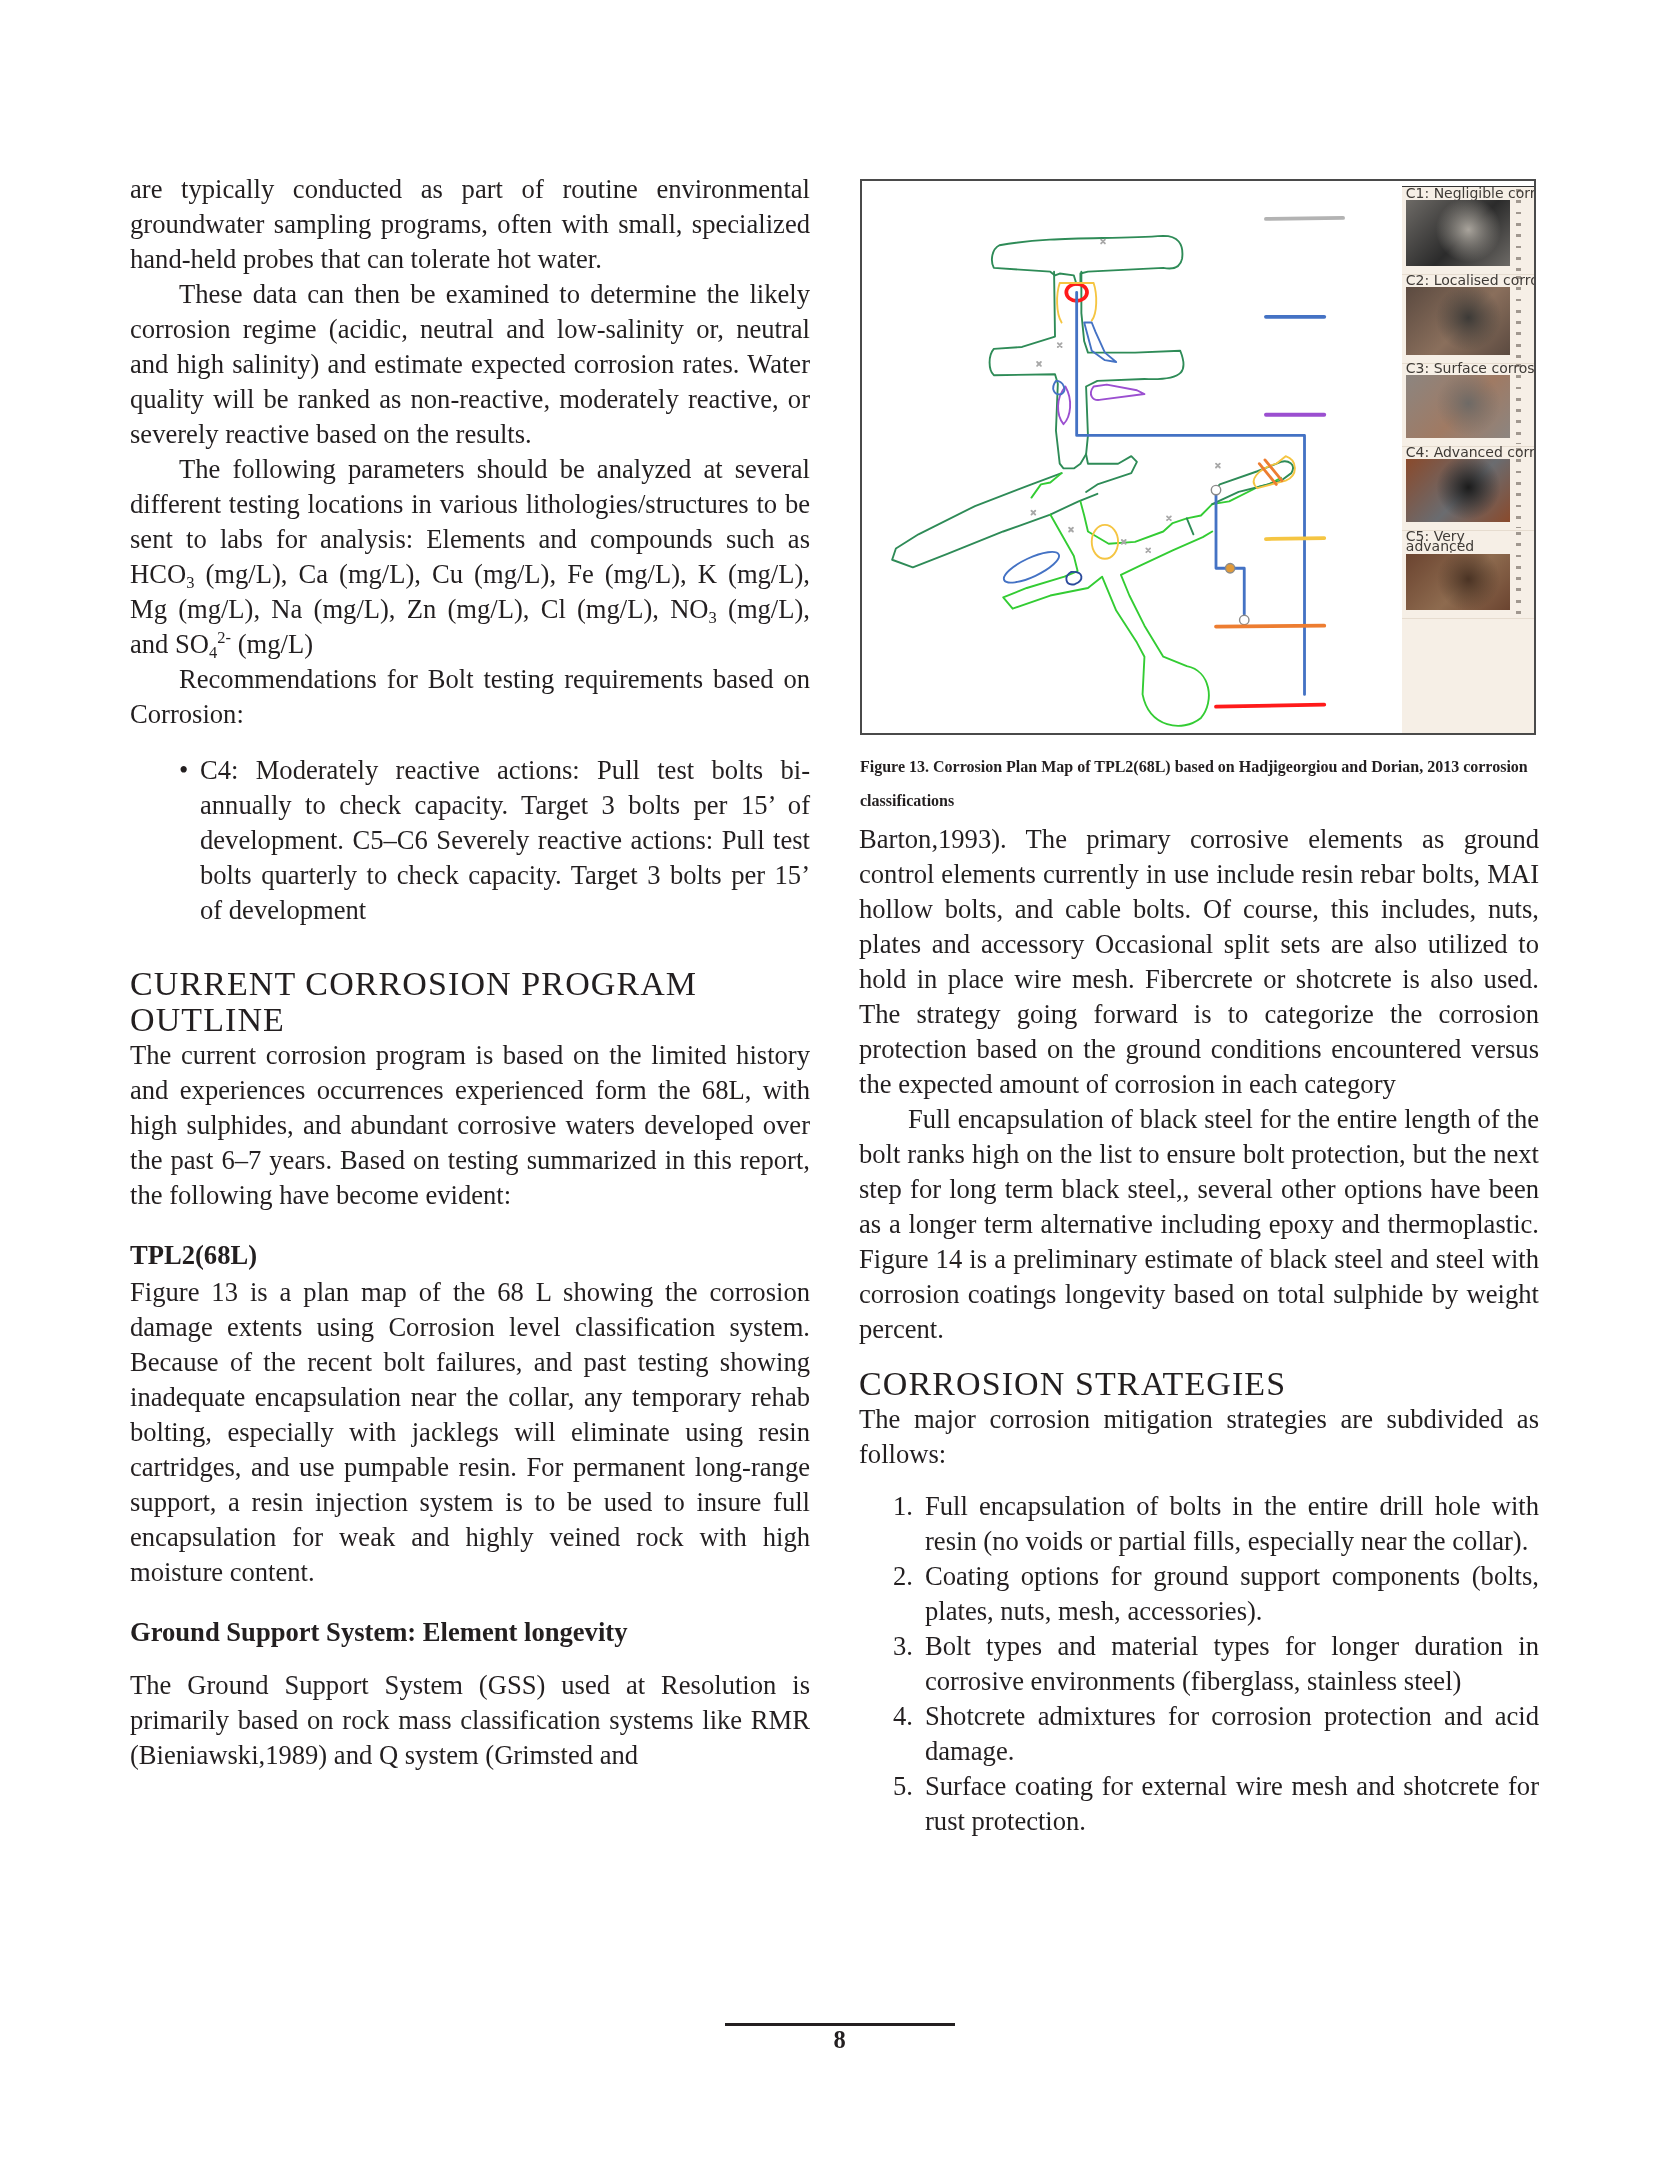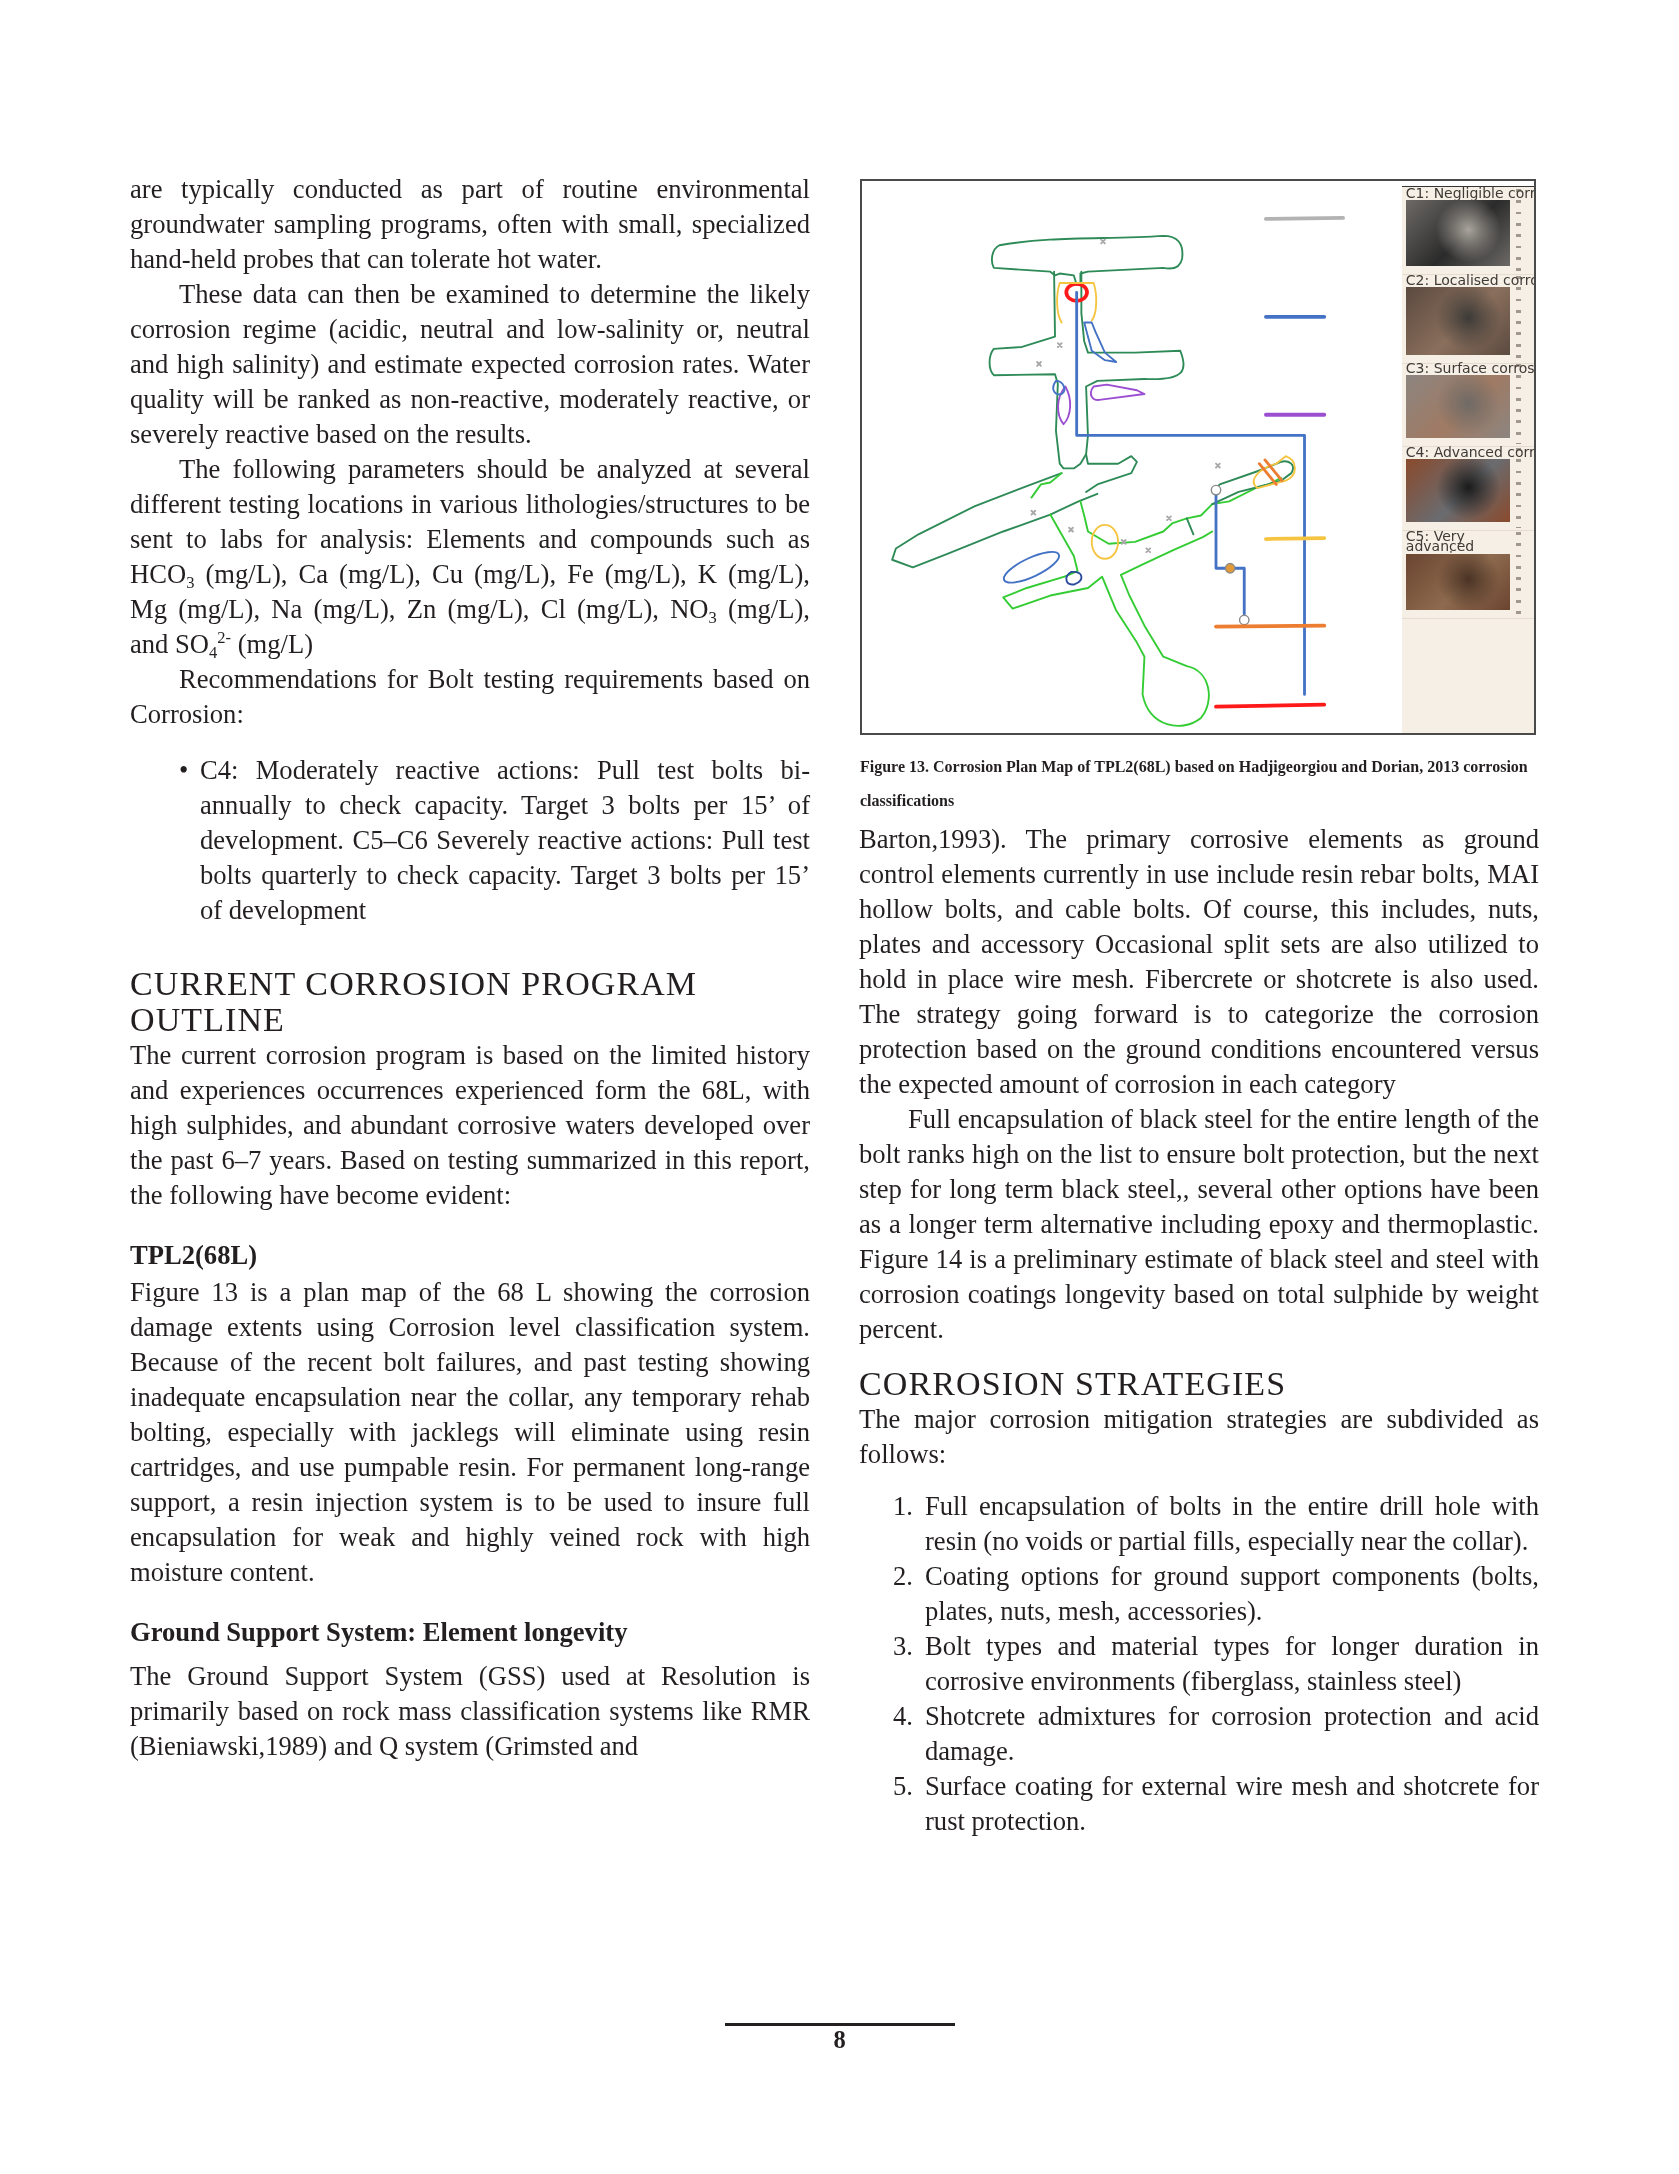--- a/index.html
+++ b/index.html
@@ -44,21 +44,21 @@
   <p class="indent">These data can then be examined to determine the likely corrosion regime (acidic, neutral and low-salinity or, neutral and high salinity) and estimate expected corrosion rates. Water quality will be ranked as non-reactive, moder­ately reactive, or severely reactive based on the results.</p>
   <p class="indent"><span>The following parameters should be analyzed at several different testing locations in various lithologies/structures to be sent to labs for analysis: Elements and compounds such as HCO</span><sub>3</sub><span> (mg/L), Ca (mg/L), Cu (mg/L), Fe (mg/L), K (mg/L), Mg (mg/L), Na (mg/L), Zn (mg/L), Cl (mg/L), NO</span><sub>3</sub><span> (mg/L), and SO</span><sub>4</sub><sup>2-</sup><span> (mg/L)</span></p>
   <p class="indent">Recommendations for Bolt testing requirements based on Corrosion:</p>
   <ul class="bullets">
     <li>C4: Moderately reactive actions: Pull test bolts bi-annually to check capacity. Target 3 bolts per 15’ of development. C5–C6 Severely reactive actions: Pull test bolts quarterly to check capacity. Target 3 bolts per 15’ of development</li>
   </ul>
   <h2 class="section" style="margin-top:38px;">CURRENT CORROSION PROGRAM OUTLINE</h2>
   <p>The current corrosion program is based on the limited history and experiences occurrences experienced form the 68L, with high sulphides, and abundant corrosive waters developed over the past 6–7 years. Based on testing sum­marized in this report, the following have become evident:</p>
   <h3 class="sub" style="margin-top:24.5px; margin-bottom:3.8px;">TPL2(68L)</h3>
   <p>Figure 13 is a plan map of the 68 L showing the corrosion damage extents using Corrosion level classification system. Because of the recent bolt failures, and past testing showing inadequate encapsulation near the collar, any temporary rehab bolting, especially with jacklegs will eliminate using resin cartridges, and use pumpable resin. For permanent long-range support, a resin injection system is to be used to insure full encapsulation for weak and highly veined rock with high moisture content.</p>
-  <h3 class="sub" style="margin-top:24.5px; margin-bottom:10px;">Ground Support System: Element longevity</h3>
+  <h3 class="sub" style="margin-top:24.5px; margin-bottom:19px;">Ground Support System: Element longevity</h3>
   <p>The Ground Support System (GSS) used at Resolution is primarily based on rock mass classification systems like RMR (Bieniawski,1989) and Q system (Grimsted and</p>
 </div>
 
 <div id="figure">
   <svg id="map-svg" viewBox="0 0 718 590" xmlns="http://www.w3.org/2000/svg">
     <g fill="none" stroke-linejoin="round" stroke-linecap="round">
 
       <path d="M146 68 C200 58 260 62 320 58 C335 58 342 66 340 82 C338 92 330 94 320 92 L240 96 L232 98 L232 108 L228 110 L225 100 L210 98 L205 100 L200 96 L140 92 C136 84 138 72 146 68 Z" stroke="#2e8b57" stroke-width="2"></path>
       <path d="M204 96 L205 165 L170 176 L140 178 C134 185 134 200 140 206 L205 205 L208 215 L206 265 L210 300 L214 305 L225 305 L232 300 L238 290 L240 270 L238 218 L250 212 L300 210 C344 212 346 200 338 180 L290 182 L240 182 L236 170 L233 140 L233 96" stroke="#2e8b57" stroke-width="2"></path>
       <path d="M238 290 L240 300 L272 300 L286 292 L292 298 L286 310 L250 322 L238 330" stroke="#2e8b57" stroke-width="2"></path>

